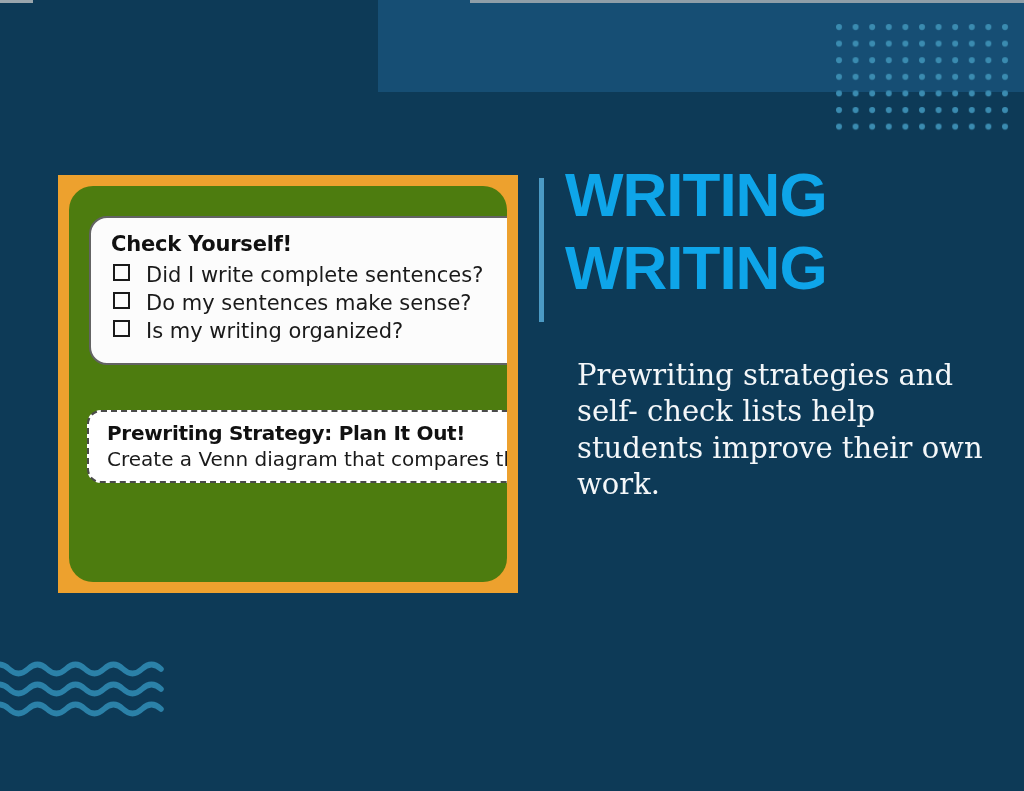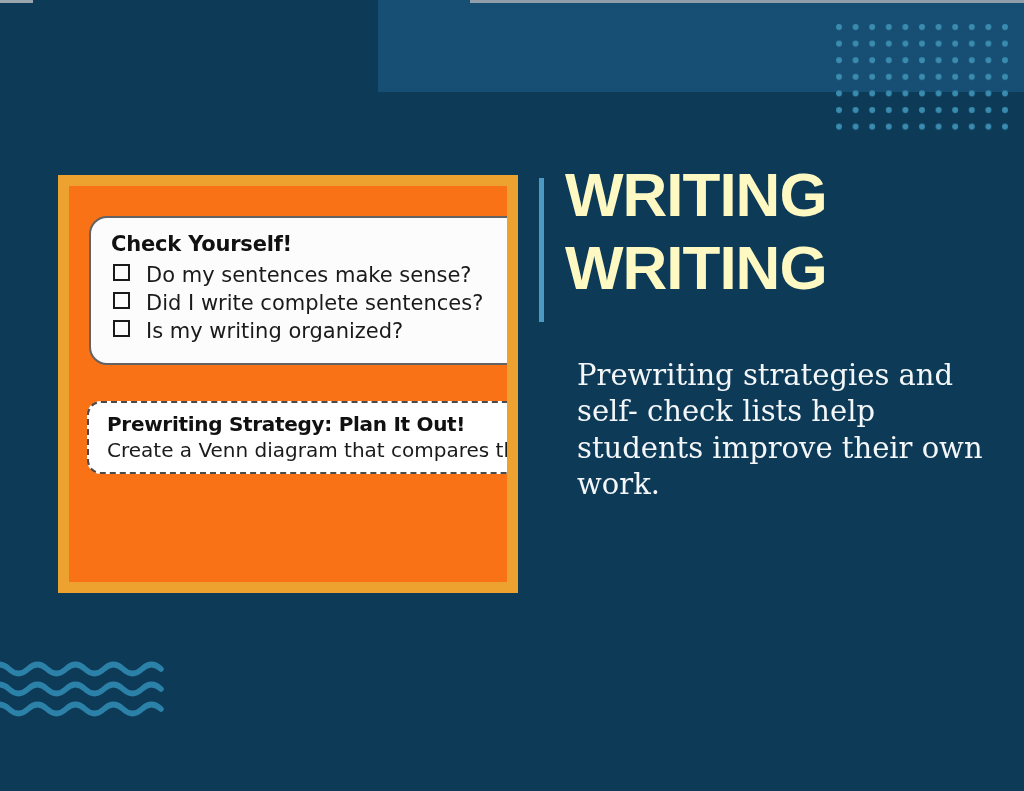--- a/index.html
+++ b/index.html
@@ -69,22 +69,23 @@
     width: 460px;
     height: 418px;
     background: #eda12e;
     padding: 11px;
     box-sizing: border-box;
   }
   .photo-inner {
     position: relative;
     width: 100%;
     height: 100%;
-    background: #f97316;
+    background: #4d7c0f;
     overflow: hidden;
+    border-radius: 24px;
   }
 
   
   .worksheet {
     position: absolute;
     left: 0;
     top: 0;
     width: 700px;   
     height: 100%;
   }
@@ -125,21 +126,21 @@
     margin-right: 16px;
     margin-left: 2px;
     flex: 0 0 auto;
     position: relative;
     top: -1px;
   }
 
   .prewrite-box {
     position: absolute;
     left: 18px;
-    top: 215px;
+    top: 224px;
     width: 644px;
     box-sizing: border-box;
     border: 2px dashed #4a4a4a;
     border-radius: 14px;
     background: #ffffff;
     padding: 9px 18px 10px 18px;
   }
   .prewrite-title {
     font-family: "DejaVu Sans", sans-serif;
     font-weight: bold;
@@ -177,21 +178,21 @@
     position: absolute;
     left: 565px;
     top: 166px;
     width: 440px;
   }
   .title-line {
     font-family: "Liberation Sans", sans-serif;
     font-weight: bold;
     font-size: 62px;
     line-height: 0.95em;
-    color: #fef9c3;
+    color: #0ea5e9;
     letter-spacing: -1px;
     margin: 0 0 14px 0;
   }
   .body-block {
     position: absolute;
     left: 565px;
     top: 345px;
     width: 440px;
   }
   .body-text {
@@ -234,25 +235,25 @@
 
         <svg class="venn" viewBox="0 0 700 130" xmlns="http://www.w3.org/2000/svg">
           <circle cx="300" cy="230" r="120" fill="#eff6ee" stroke="#3fae70" stroke-width="2.4"></circle>
           <circle cx="470" cy="230" r="120" fill="#eff6ee" fill-opacity="0.6" stroke="#3fae70" stroke-width="2.4"></circle>
         </svg>
 
         <div class="check-box">
           <div class="check-title">Check Yourself!</div>
           <div class="check-item">
             <span class="cb-glyph"></span>
-            <span>Do my sentences make sense?</span>
+            <span>Did I write complete sentences?</span>
           </div>
           <div class="check-item">
             <span class="cb-glyph"></span>
-            <span>Did I write complete sentences?</span>
+            <span>Do my sentences make sense?</span>
           </div>
           <div class="check-item">
             <span class="cb-glyph"></span>
             <span>Is my writing organized?</span>
           </div>
         </div>
 
         <div class="prewrite-box">
           <div class="prewrite-title">Prewriting Strategy: Plan It Out!</div>
           <div class="prewrite-body">Create a Venn diagram that compares the two.</div>

